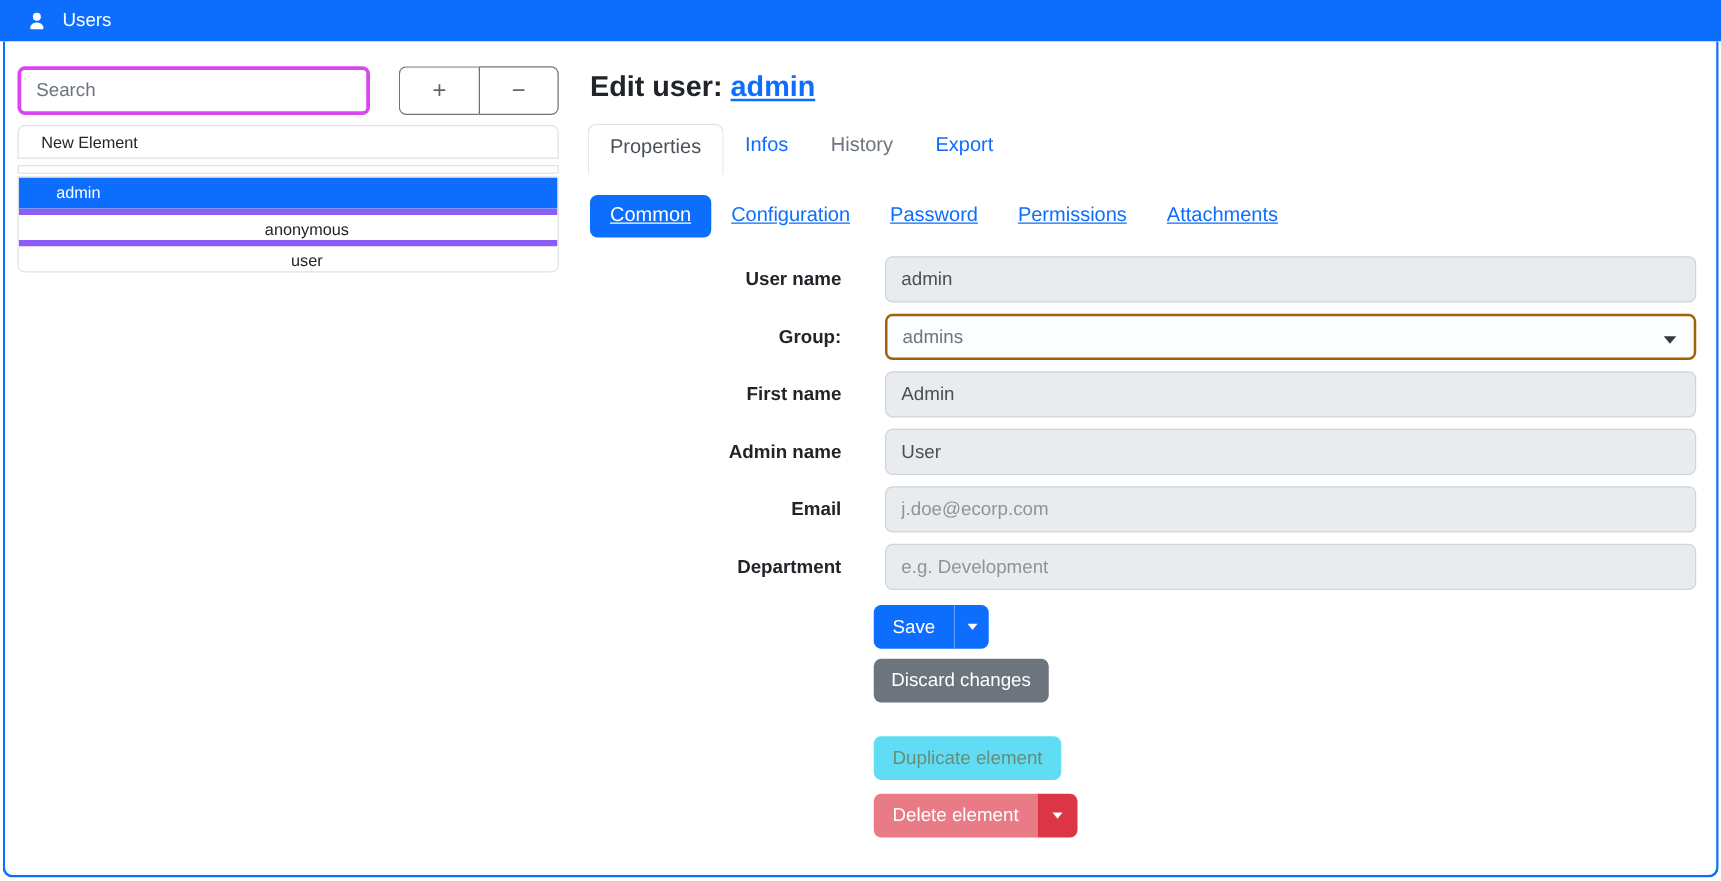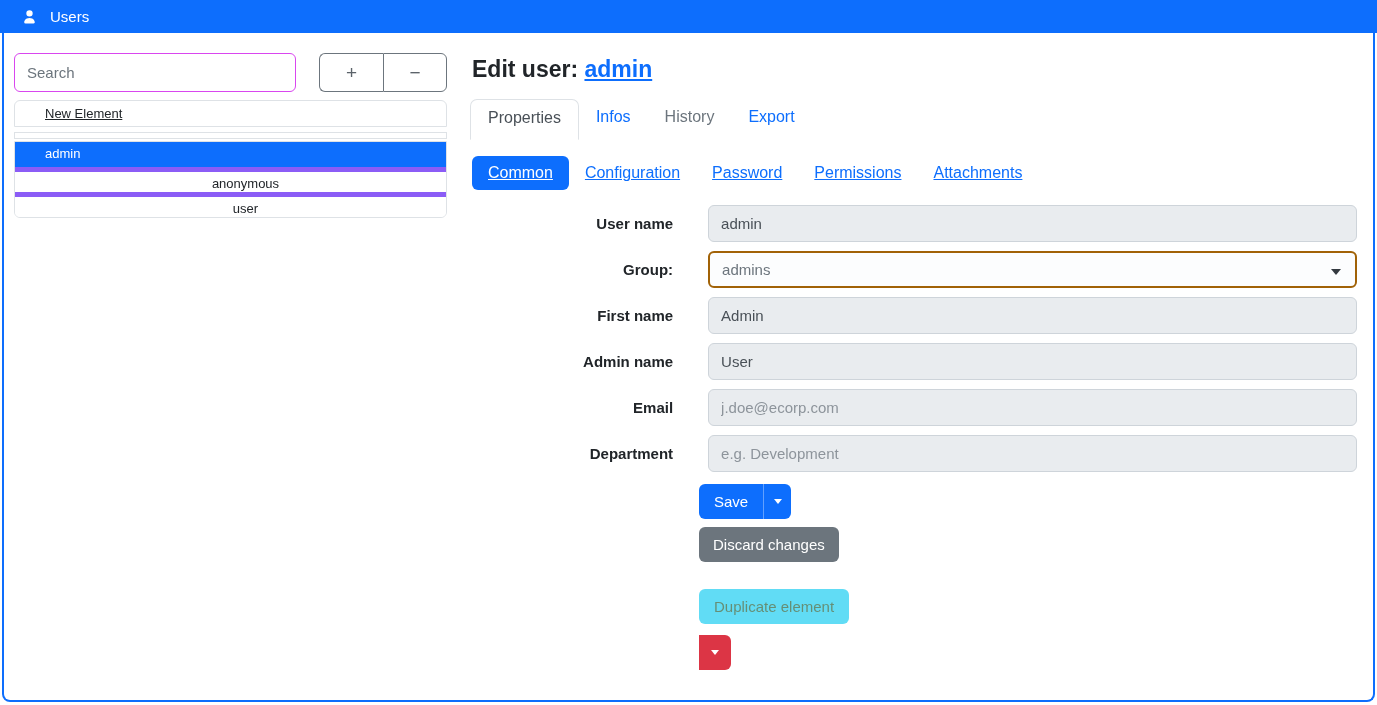--- a/index.html
+++ b/index.html
@@ -16,33 +16,33 @@
   .navbar .brand-icon { width:17px; height:17px; display:inline-flex; }
   .navbar .brand-title { color:#fff; font-size:15px; margin-left:12px; }
 
   
   .frame { position:absolute; top:33px; left:2px; right:2px; bottom:3px;
     border:2px solid #0d6efd; border-top:none; border-radius:0 0 8px 8px;
     pointer-events:none; }
 
   
   .search-input { position:absolute; left:14px; top:53px; width:282px; height:39px;
-    border:1px solid #d946ef; border-radius:6px; padding:0 12px; font-size:15px;
+    border:3px solid #d946ef; border-radius:6px; padding:0 12px; font-size:15px;
     font-family:"Liberation Sans",sans-serif; color:#212529; outline:none; }
   .search-input::placeholder { color:#6c757d; }
   .pm-group { position:absolute; left:319px; top:53px; width:128px; height:39px; display:flex; }
   .pm-btn { width:64px; height:39px; background:#fff; border:1px solid #6c757d;
     font-size:19px; color:#5c636a; display:flex; align-items:center; justify-content:center;
     cursor:pointer; font-family:"Liberation Sans",sans-serif; }
   .pm-btn.plus { border-radius:6px 0 0 6px; border-right:none; }
   .pm-btn.minus { border-radius:0 6px 6px 0; border-left:1px solid #6c757d; }
 
   .side-list { position:absolute; left:14px; top:100px; width:433px; font-size:13px; }
-  .new-item { height:27px; line-height:25px; padding-left:30px;
-    border:1px solid #dee2e6; border-radius:6px 6px 0 0; background:#fff; cursor:pointer;text-decoration:underline; }
+  .new-item { height:27px; line-height:25px; padding-left:18px;
+    border:1px solid #dee2e6; border-radius:6px 6px 0 0; background:#fff; cursor:pointer; }
   .list-spacer { height:5px; }
   .list-strip { height:7px; border:1px solid #dee2e6; background:#fff; }
   .list-gap { height:2px; }
   .user-list { border:1px solid #dee2e6; border-radius:0 0 6px 6px; overflow:hidden; background:#fff; }
   .user-row { height:25px; line-height:24px; padding-left:30px; cursor:pointer; background:#fff; }
   .user-row + .user-row { border-top:5px solid #8b5cf6;text-align:center; }
   .user-row.selected { background:#0d6efd; color:#fff; }
 
   
   .heading { position:absolute; left:472px; top:56px; font-size:23px; font-weight:700; color:#212529; }
@@ -182,18 +182,19 @@
     <span class="save-caret-zone">
       <span class="caret-white"></span>
     </span>
   </div>
 
   <button class="btn btn-discard">Discard changes</button>
 
   <button class="btn btn-duplicate">Duplicate element</button>
 
   <div class="delete-group">
+    <span class="delete-main">Delete element</span>
     <span class="delete-caret-zone">
       <span class="caret-white"></span>
     </span>
   </div>
 
 </div>
 
 </body></html>

